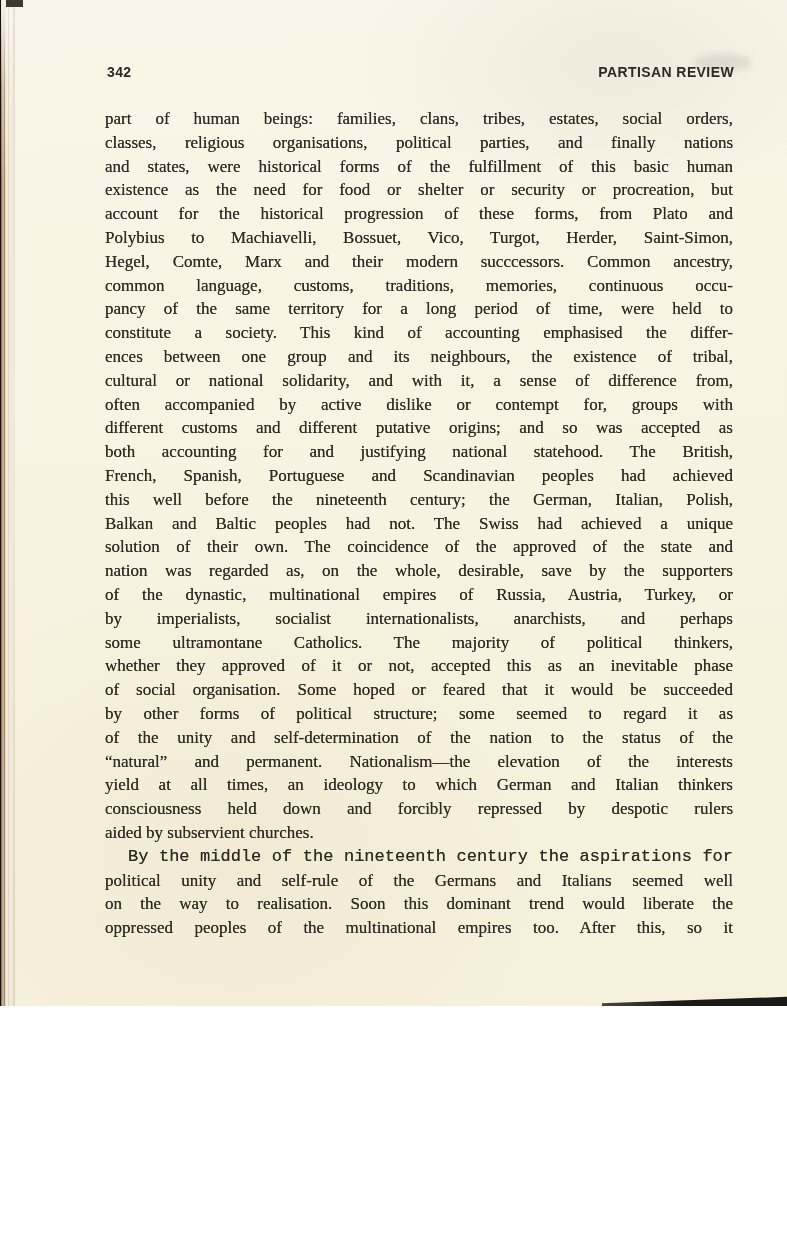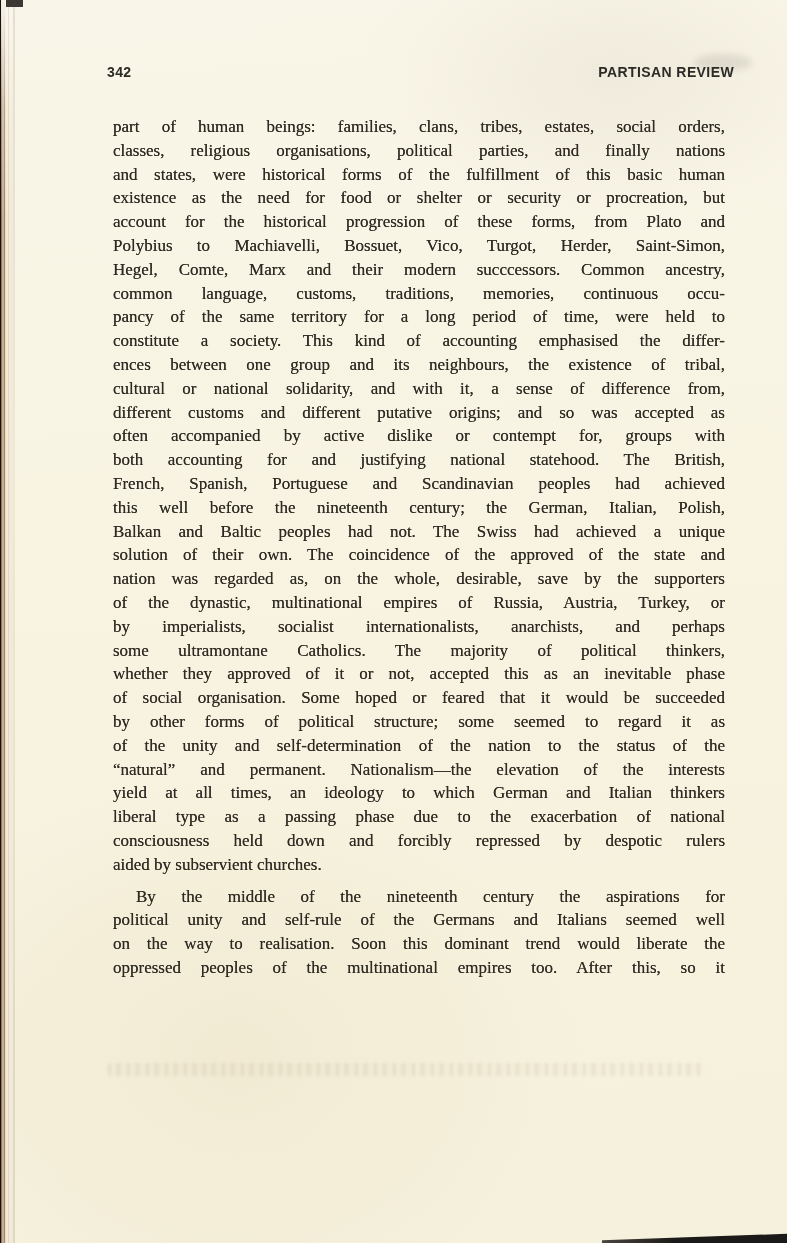--- a/index.html
+++ b/index.html
@@ -1,19 +1,19 @@
 <!DOCTYPE html>
 <html><head>
 <meta charset="utf-8">
 <style>
   html, body { margin: 0; padding: 0; background: #ffffff; }
   .scan-root {
     position: relative;
     width: 787px;
-    height: 1243px;
+    height: 1006px;
     overflow: hidden;
     background:
       radial-gradient(ellipse 420px 240px at 78% 6%, rgba(210,203,186,0.25), rgba(210,203,186,0) 60%),
       radial-gradient(ellipse 500px 400px at 30% 85%, rgba(236,226,200,0.5), rgba(236,226,200,0) 70%),
       linear-gradient(176deg, #f9f6e9 0%, #f8f4e3 35%, #f7f2de 70%, #f6f1dd 100%);
     font-family: "Liberation Serif", "DejaVu Serif", serif;
   }
 
   
   .scanner-black {
@@ -70,28 +70,28 @@
   }
 
   
   .text-block {
     position: absolute; left: 105px; top: 107px; width: 628px;
     font-size: 17px;
     line-height: 23.8px;
     color: #2e2a23;
     text-shadow: 0 0 0.4px rgba(46,42,35,0.8);
   }
-  .paragraph { margin: 8px; }
+  .paragraph { margin: 0; }
   .line {
     text-align: justify;
     text-align-last: justify;
     white-space: normal;
   }
   .line.last-line { text-align-last: left; }
-  .line.indent { padding-left: 23px; }
+  .line.indent { padding-left: 23px; font-family: Liberation Mono, monospace; }
 
   
   .ghost-line {
     position: absolute; left: 108px; top: 1063px; width: 596px; height: 13px;
     background: repeating-linear-gradient(90deg,
       rgba(128,106,78,0.30) 0px, rgba(128,106,78,0.30) 3px,
       rgba(128,106,78,0.03) 3px, rgba(128,106,78,0.03) 8px,
       rgba(128,106,78,0.24) 8px, rgba(128,106,78,0.24) 13px,
       rgba(128,106,78,0.04) 13px, rgba(128,106,78,0.04) 19px);
     filter: blur(1.4px);
@@ -123,38 +123,37 @@
         <div class="line">and states, were historical forms of the fulfillment of this basic human</div>
         <div class="line">existence as the need for food or shelter or security or procreation, but</div>
         <div class="line">account for the historical progression of these forms, from Plato and</div>
         <div class="line">Polybius to Machiavelli, Bossuet, Vico, Turgot, Herder, Saint-Simon,</div>
         <div class="line">Hegel, Comte, Marx and their modern succcessors. Common ancestry,</div>
         <div class="line">common language, customs, traditions, memories, continuous occu-</div>
         <div class="line">pancy of the same territory for a long period of time, were held to</div>
         <div class="line">constitute a society. This kind of accounting emphasised the differ-</div>
         <div class="line">ences between one group and its neighbours, the existence of tribal,</div>
         <div class="line">cultural or national solidarity, and with it, a sense of difference from,</div>
+        <div class="line">often accompanied by active dislike or contempt for, groups with</div>
         <div class="line">different customs and different putative origins; and so was accepted as</div>
-        <div class="line">often accompanied by active dislike or contempt for, groups with</div>
         <div class="line">both accounting for and justifying national statehood. The British,</div>
         <div class="line">French, Spanish, Portuguese and Scandinavian peoples had achieved</div>
         <div class="line">this well before the nineteenth century; the German, Italian, Polish,</div>
         <div class="line">Balkan and Baltic peoples had not. The Swiss had achieved a unique</div>
         <div class="line">solution of their own. The coincidence of the approved of the state and</div>
         <div class="line">nation was regarded as, on the whole, desirable, save by the supporters</div>
         <div class="line">of the dynastic, multinational empires of Russia, Austria, Turkey, or</div>
         <div class="line">by imperialists, socialist internationalists, anarchists, and perhaps</div>
         <div class="line">some ultramontane Catholics. The majority of political thinkers,</div>
         <div class="line">whether they approved of it or not, accepted this as an inevitable phase</div>
         <div class="line">of social organisation. Some hoped or feared that it would be succeeded</div>
         <div class="line">by other forms of political structure; some seemed to regard it as</div>
         <div class="line">of the unity and self-determination of the nation to the status of the</div>
         <div class="line">“natural” and permanent. Nationalism—the elevation of the interests</div>
         <div class="line">yield at all times, an ideology to which German and Italian thinkers</div>
-        <div class="line">liberal type as a passing phase due to the exacerbation of national</div>
         <div class="line">consciousness held down and forcibly repressed by despotic rulers</div>
         <div class="line last-line">aided by subservient churches.</div>
       </div>
       <div class="paragraph">
         <div class="line indent">By the middle of the nineteenth century the aspirations for</div>
         <div class="line">political unity and self-rule of the Germans and Italians seemed well</div>
         <div class="line">on the way to realisation. Soon this dominant trend would liberate the</div>
         <div class="line">oppressed peoples of the multinational empires too. After this, so it</div>
       </div>
     </div>

